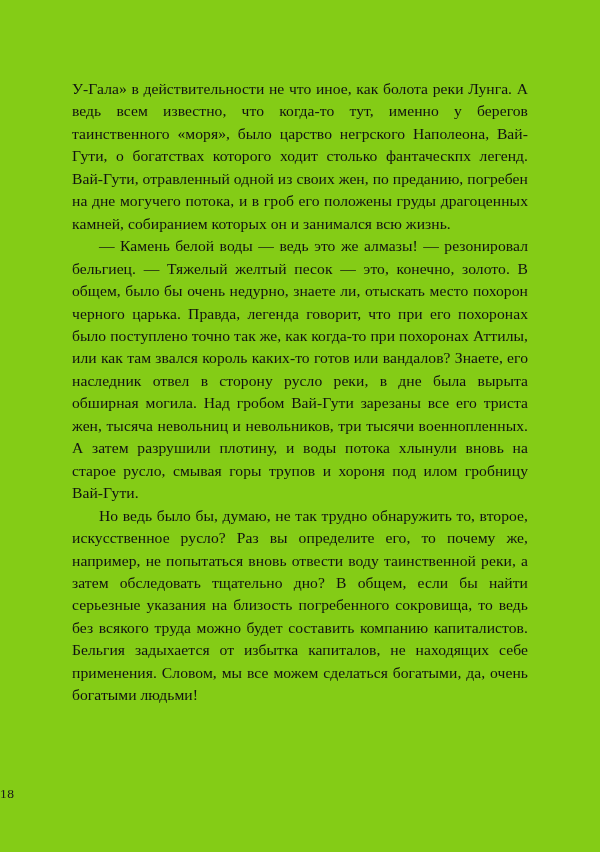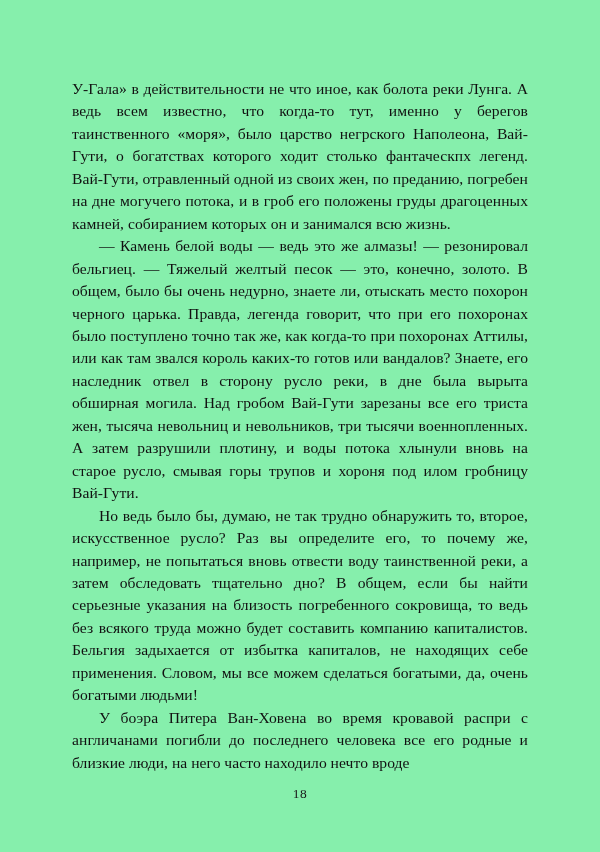--- a/index.html
+++ b/index.html
@@ -7,21 +7,21 @@
     margin: 0;
     padding: 0;
     background: #ffffff;
   }
 
   .page {
     position: relative;
     width: 600px;
     height: 852px;
     margin: 0 auto;
-    background: #86efac;
+    background: #84cc16;
     overflow: hidden;
     font-family: "Liberation Serif", "DejaVu Serif", serif;
     color: #111111;
     -webkit-font-smoothing: antialiased;
   }
 
   .text-block {
     position: absolute;
     left: 72px;
     top: 78px;
@@ -43,34 +43,33 @@
   
   .para.continuation {
     text-indent: 0;
   }
 
   .page-number {
     position: absolute;
     left: 0;
     right: 0;
     top: 786px;
-    text-align: center;
+    text-align: left;
     font-family: "Liberation Serif", "DejaVu Serif", serif;
     font-size: 13.5px;
     color: #1a1a1a;
     letter-spacing: 0.4px;
   }
 </style>
 </head>
 <body>
 
 <div class="page">
 
   <div class="text-block">
     <p class="para continuation">У-Гала» в действительности не что иное, как болота реки Лунга. А ведь всем известно, что когда-то тут, именно у берегов таинственного «моря», было царство негрского Наполеона, Вай-Гути, о богатствах которого ходит столько фантаческпх легенд. Вай-Гути, отравленный одной из своих жен, по преданию, погребен на дне могучего потока, и в гроб его положены груды драгоценных камней, собиранием которых он и занимался всю жизнь.</p>
     <p class="para">— Камень белой воды — ведь это же алмазы! — резонировал бельгиец. — Тяжелый желтый песок — это, конечно, золото. В общем, было бы очень недурно, знаете ли, отыскать место похорон черного царька. Правда, легенда говорит, что при его похоронах было поступлено точно так же, как когда-то при похоронах Аттилы, или как там звался король каких-то готов или вандалов? Знаете, его наследник отвел в сторону русло реки, в дне была вырыта обширная могила. Над гробом Вай-Гути зарезаны все его триста жен, тысяча невольниц и невольников, три тысячи военнопленных. А затем разрушили плотину, и воды потока хлынули вновь на старое русло, смывая горы трупов и хороня под илом гробницу Вай-Гути.</p>
     <p class="para">Но ведь было бы, думаю, не так трудно обнаружить то, второе, искусственное русло? Раз вы определите его, то почему же, например, не попытаться вновь отвести воду таинственной реки, а затем обследовать тщательно дно? В общем, если бы найти серьезные указания на близость погребенного сокровища, то ведь без всякого труда можно будет составить компанию капиталистов. Бельгия задыхается от избытка капиталов, не находящих себе применения. Словом, мы все можем сделаться богатыми, да, очень богатыми людьми!</p>
-    <p class="para">У боэра Питера Ван-Ховена во время кровавой распри с англичанами погибли до последнего человека все его родные и близкие люди, на него часто находило нечто вроде</p>
   </div>
 
   <div class="page-number">18</div>
 
 </div>
 
 </body></html>

